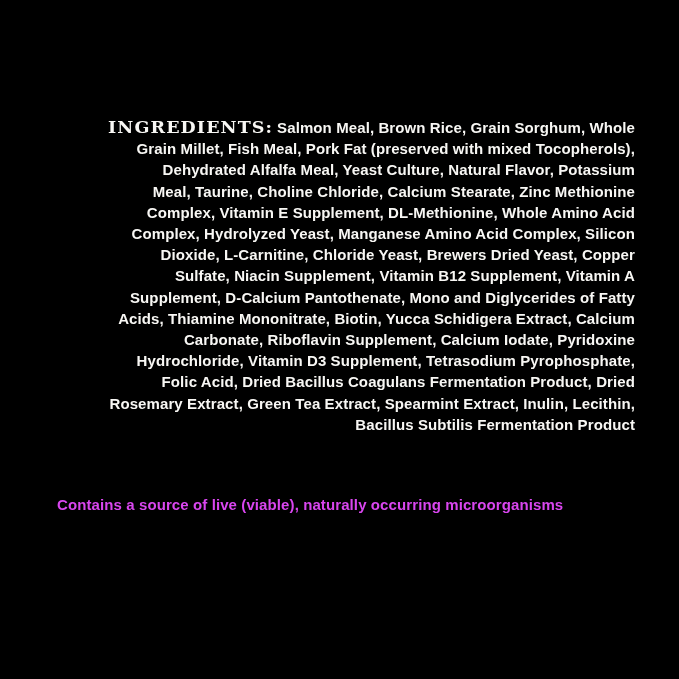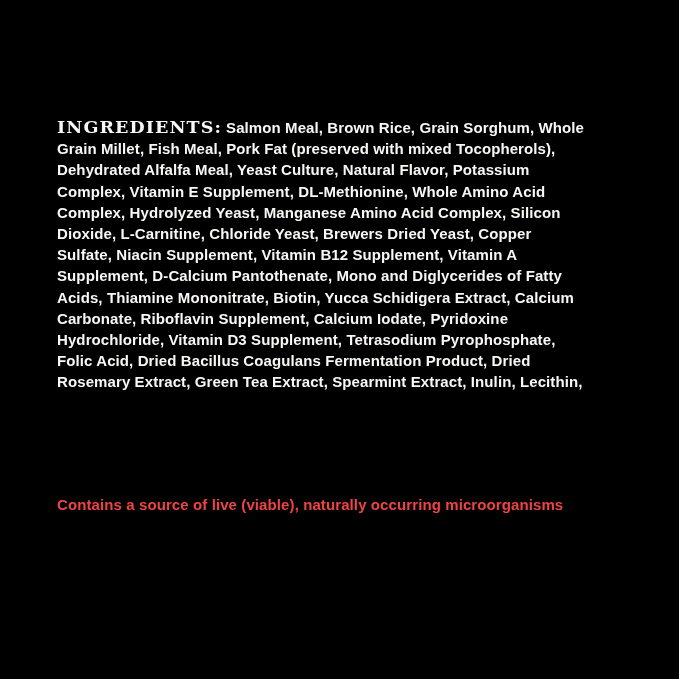--- a/index.html
+++ b/index.html
@@ -21,57 +21,60 @@
     top: 117px;
     width: 578px;
     color: #f8f7f4;
     font-size: 15px;
     font-weight: 700;
     line-height: 21.2px;
     letter-spacing: 0.1px;
   }
   .ing-line {
     white-space: nowrap;
+    text-align: right;
   }
   .ing-heading {
     font-family: "DejaVu Serif", serif;
     font-size: 17.5px;
     font-weight: 700;
     letter-spacing: 1.1px;
     padding-right: 4px;
   }
   .note-block {
     position: absolute;
     left: 57px;
     top: 494px;
     width: 600px;
-    color: #ef4444;
+    color: #d946ef;
     font-size: 15px;
     font-weight: 700;
     line-height: 21px;
     letter-spacing: 0.1px;
     white-space: nowrap;
   }
 </style>
 </head>
 <body>
 
 <div class="label-canvas">
 
   <div class="ingredients-block">
     <div class="ing-line"><span class="ing-heading">INGREDIENTS:</span><span>Salmon Meal, Brown Rice, Grain Sorghum, Whole</span></div>
     <div class="ing-line">Grain Millet, Fish Meal, Pork Fat (preserved with mixed Tocopherols),</div>
     <div class="ing-line">Dehydrated Alfalfa Meal, Yeast Culture, Natural Flavor, Potassium</div>
+    <div class="ing-line">Meal, Taurine, Choline Chloride, Calcium Stearate, Zinc Methionine</div>
     <div class="ing-line">Complex, Vitamin E Supplement, DL-Methionine, Whole Amino Acid</div>
     <div class="ing-line">Complex, Hydrolyzed Yeast, Manganese Amino Acid Complex, Silicon</div>
     <div class="ing-line">Dioxide, L-Carnitine, Chloride Yeast, Brewers Dried Yeast, Copper</div>
     <div class="ing-line">Sulfate, Niacin Supplement, Vitamin B12 Supplement, Vitamin A</div>
     <div class="ing-line">Supplement, D-Calcium Pantothenate, Mono and Diglycerides of Fatty</div>
     <div class="ing-line">Acids, Thiamine Mononitrate, Biotin, Yucca Schidigera Extract, Calcium</div>
     <div class="ing-line">Carbonate, Riboflavin Supplement, Calcium Iodate, Pyridoxine</div>
     <div class="ing-line">Hydrochloride, Vitamin D3 Supplement, Tetrasodium Pyrophosphate,</div>
     <div class="ing-line">Folic Acid, Dried Bacillus Coagulans Fermentation Product, Dried</div>
     <div class="ing-line">Rosemary Extract, Green Tea Extract, Spearmint Extract, Inulin, Lecithin,</div>
+    <div class="ing-line">Bacillus Subtilis Fermentation Product</div>
   </div>
 
   <div class="note-block">Contains a source of live (viable), naturally occurring microorganisms</div>
 
 </div>
 
 </body></html>

